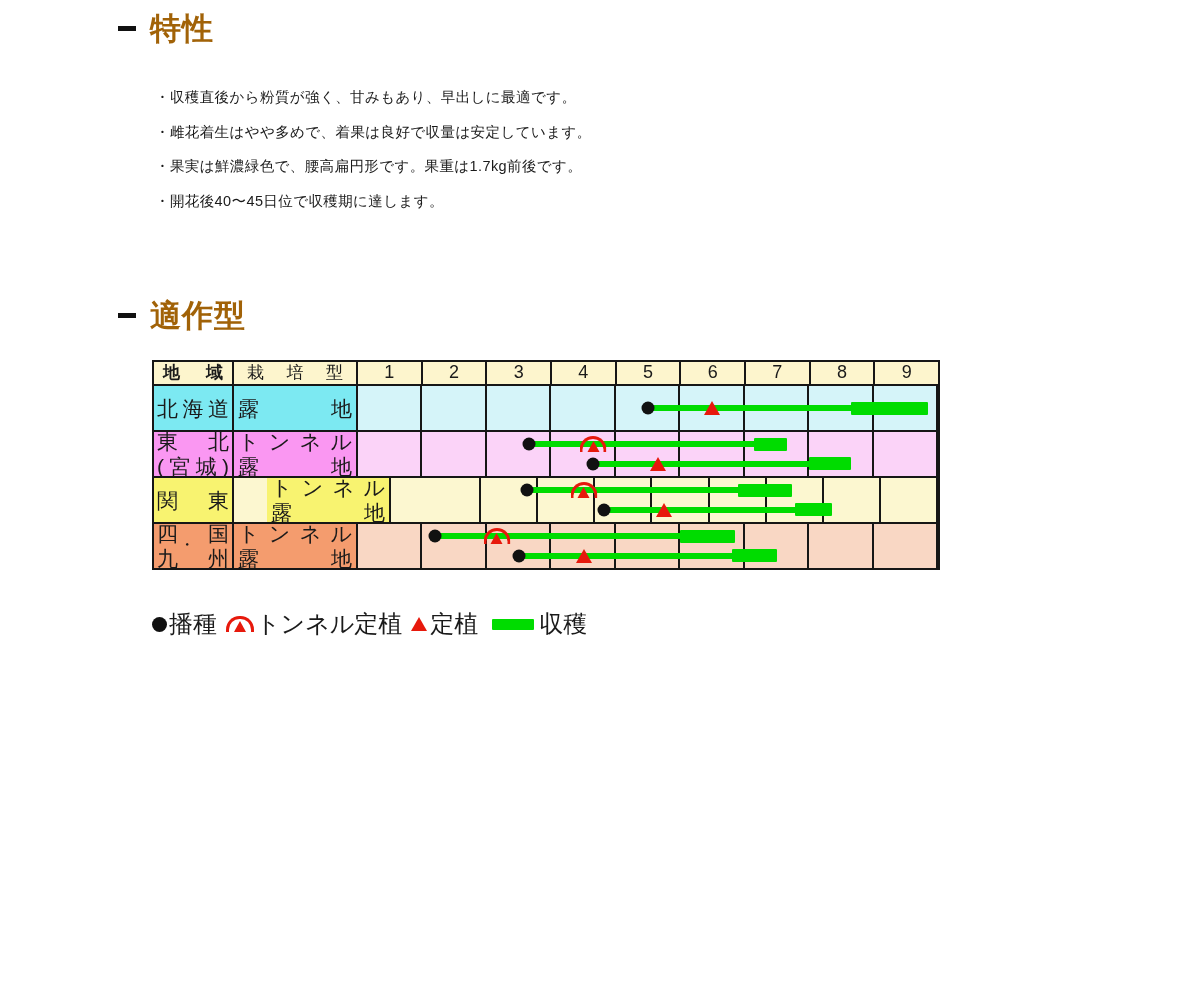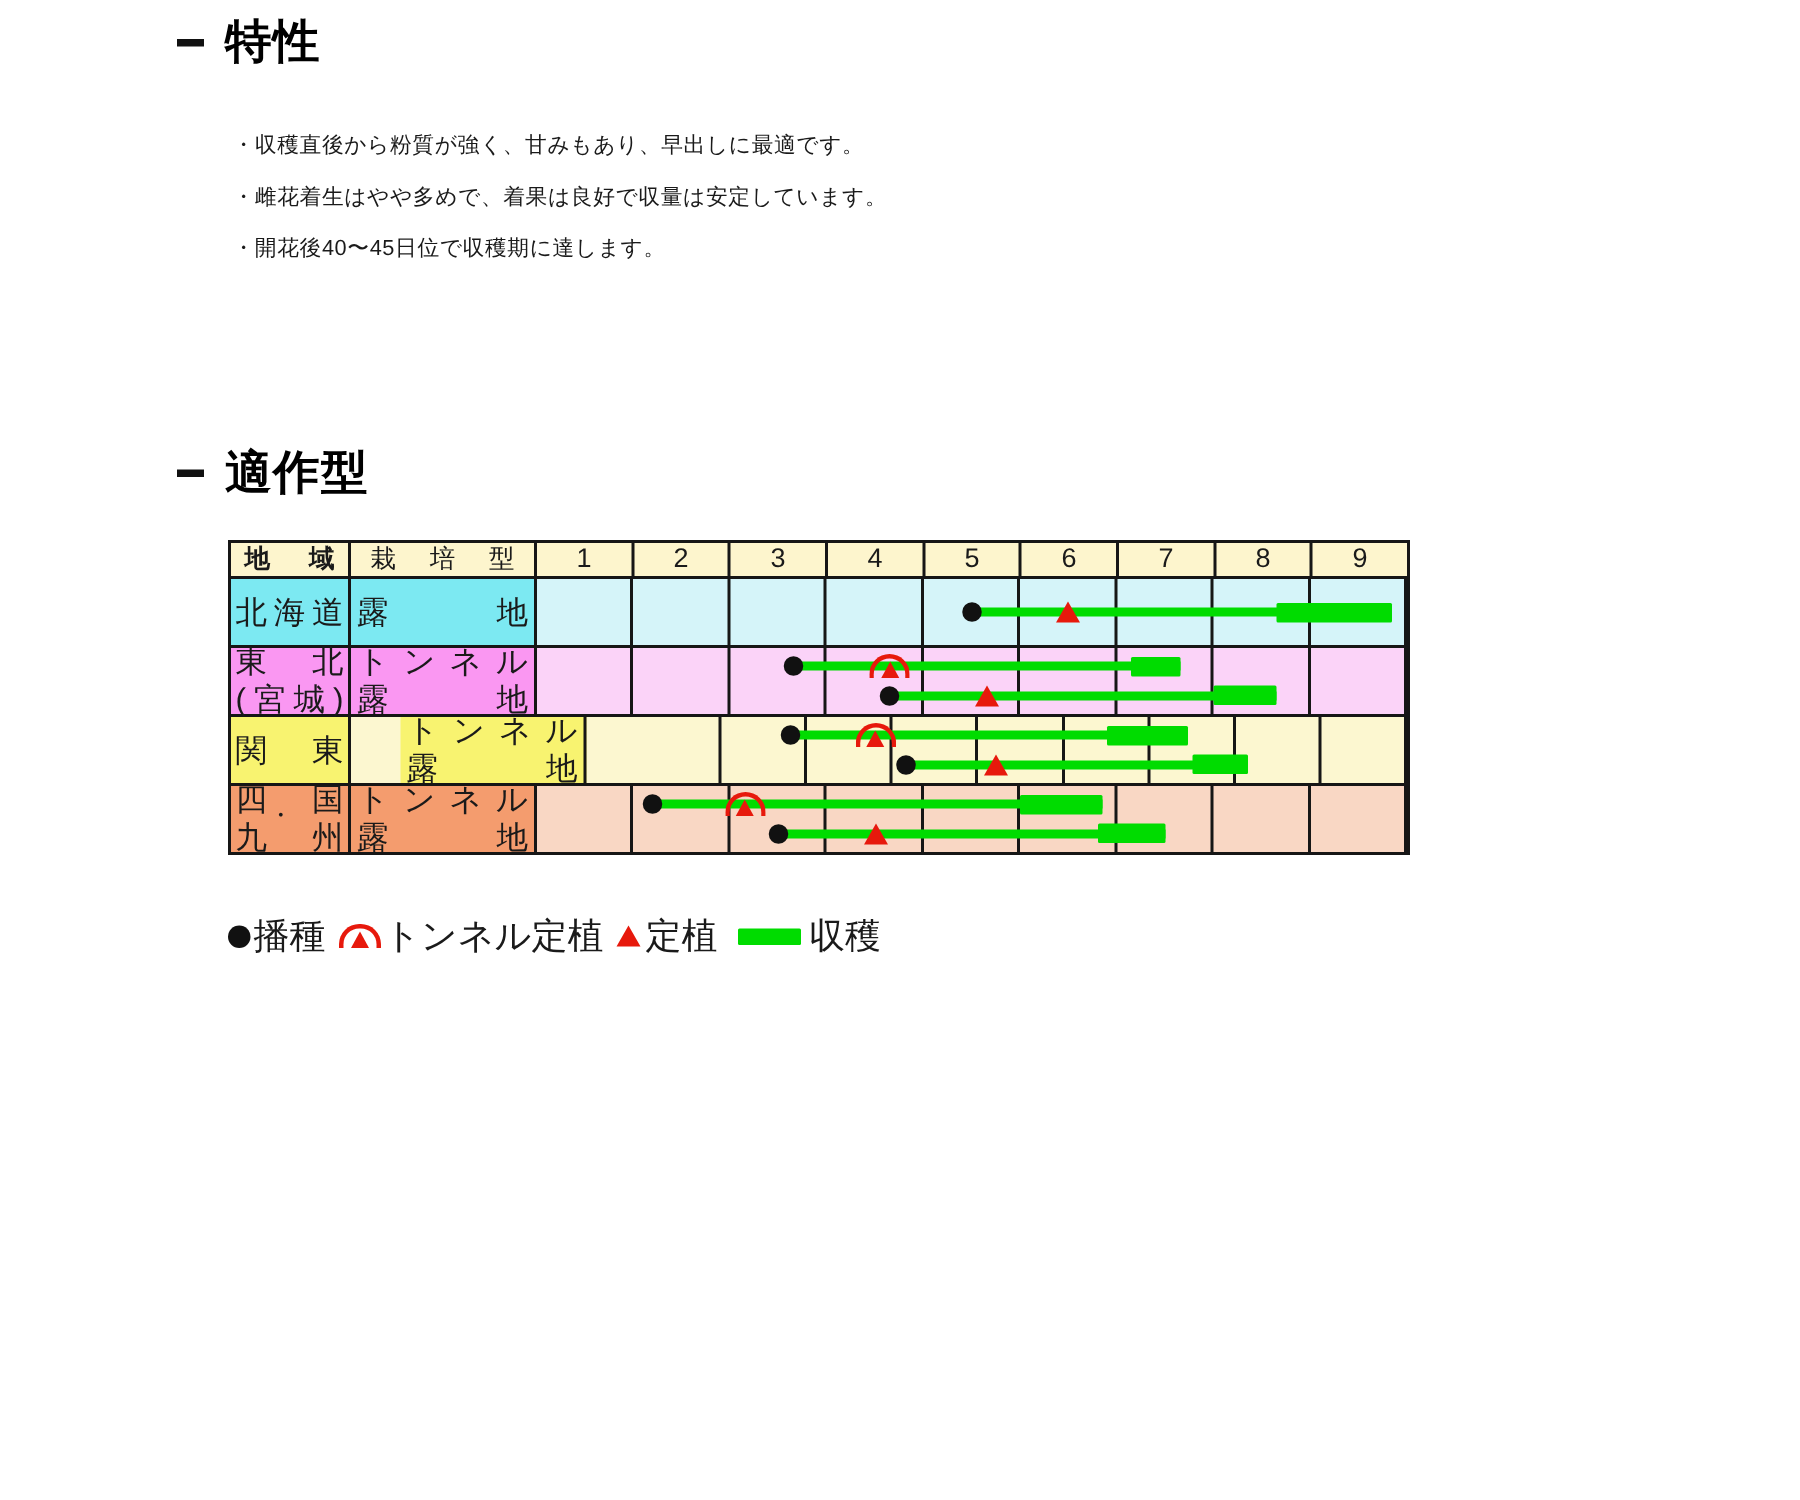--- a/index.html
+++ b/index.html
@@ -2,21 +2,21 @@
 <html style="--green: #00dc00; --red: #e7190c; --line: #161616; --header_bg: #fdf5cd;"><head>
 <meta charset="utf-8">
 <style>
   html,body { margin:0; padding:0; }
   body { background:#ffffff; font-family:"Liberation Sans", sans-serif; color:#1a1a1a; }
   .page { position:relative; width:1200px; height:1000px; background:#ffffff; overflow:hidden; }
 
   
   .section-head { position:absolute; display:flex; align-items:center; }
   .head-dash { width:18px; height:5px; background:#111; margin-right:14px; flex:0 0 auto; }
-  .head-title { font-family:"DejaVu Serif", serif; font-weight:bold; font-size:31px; line-height:38px; color:#000000; letter-spacing:1px; }
+  .head-title { font-family:"DejaVu Serif", serif; font-weight:bold; font-size:31px; line-height:38px; color:#a16207; letter-spacing:1px; }
   .head-tokusei { left:118px; top:9px; }
   .head-tekisaku { left:118px; top:296px; }
 
   
   .bullets { position:absolute; left:155px; top:90px; }
   .bullet-line { font-size:14.5px; line-height:15px; margin-bottom:19.5px; letter-spacing:0.4px; white-space:nowrap; }
 
   
   .cal-table { position:absolute; left:152px; top:360px; width:784px; border:2px solid var(--line); background:#fff; }
   .t-head { display:flex; height:22px; background:var(--header_bg); border-bottom:2px solid var(--line); }
@@ -61,20 +61,21 @@
 <div class="page">
 
   <div class="section-head head-tokusei">
     <span class="head-dash"></span>
     <span class="head-title">特性</span>
   </div>
 
   <div class="bullets">
     <div class="bullet-line">・収穫直後から粉質が強く、甘みもあり、早出しに最適です。</div>
     <div class="bullet-line">・雌花着生はやや多めで、着果は良好で収量は安定しています。</div>
+    <div class="bullet-line">・果実は鮮濃緑色で、腰高扁円形です。果重は1.7kg前後です。</div>
     <div class="bullet-line">・開花後40〜45日位で収穫期に達します。</div>
   </div>
 
   <div class="section-head head-tekisaku">
     <span class="head-dash"></span>
     <span class="head-title">適作型</span>
   </div>
 
   <div class="cal-table">
     <div class="t-head">

